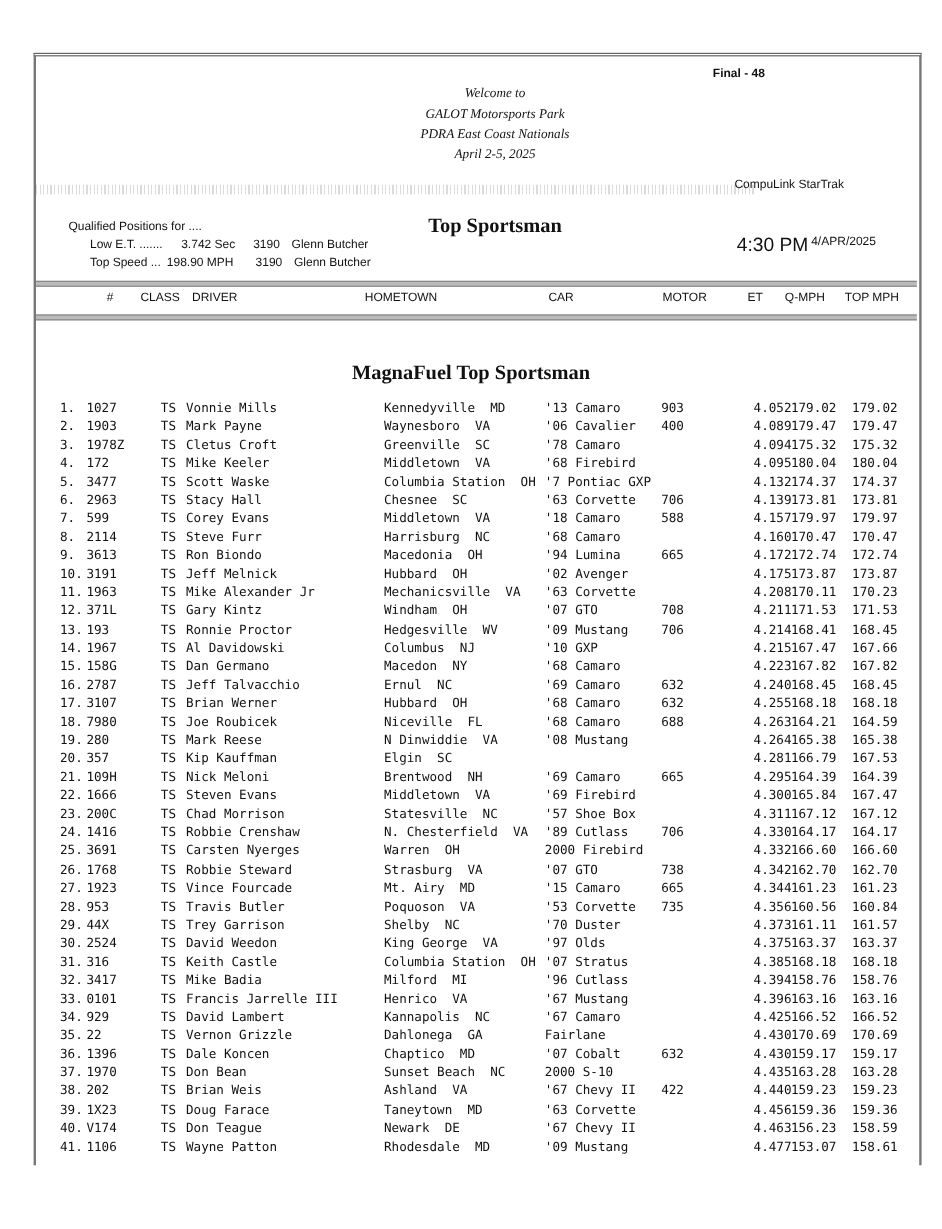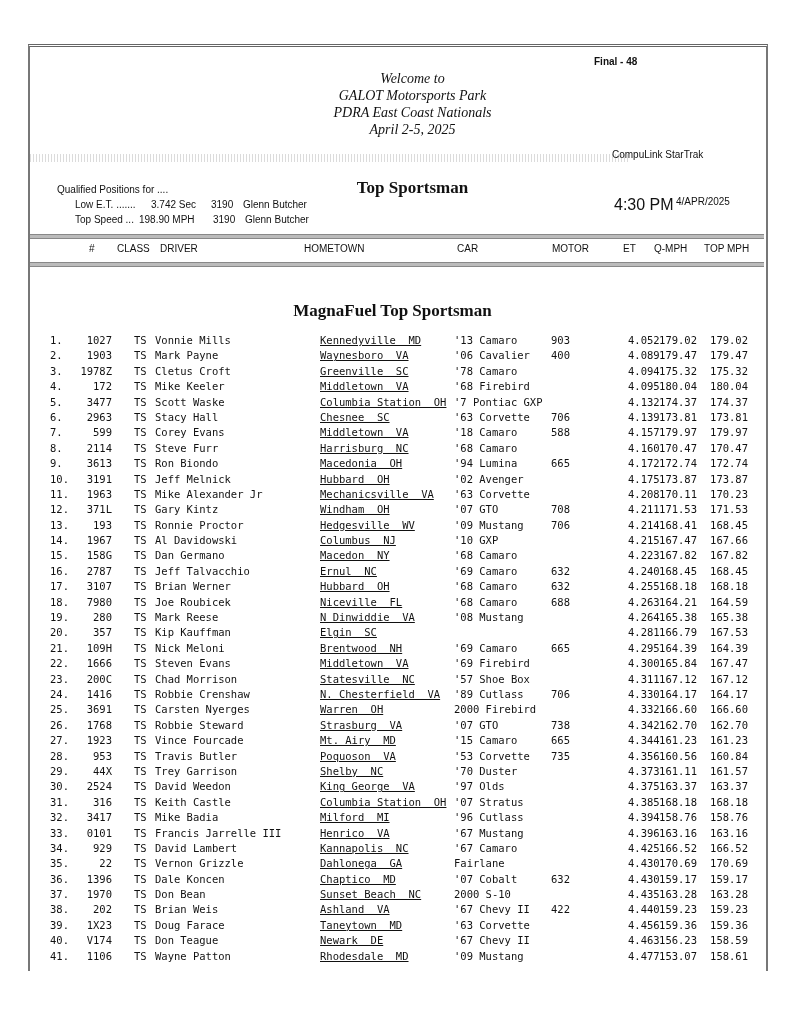--- a/index.html
+++ b/index.html
@@ -3,41 +3,41 @@
 <meta charset="utf-8">
 <style>
   html, body { margin:0; padding:0; background:#fff; }
   body { width:785px; height:1024px; position:relative; overflow:hidden; color:#111; }
   .frame { position:absolute; left:28px; top:44px; width:736px; height:924px;
     border-left:2px solid #777; border-right:2px solid #777; border-top:3px double #666; }
   .serif { font-family:"Liberation Serif", serif; }
   .sans { font-family:"Liberation Sans", sans-serif; }
   .mono { font-family:"DejaVu Sans Mono", monospace; }
   .final { position:absolute; left:594px; top:56px; font-size:10px; font-weight:bold; }
-  .welcome { position:absolute; left:0; width:785px; top:70px; text-align:center; font-style:italic; font-size:14px; line-height:17px; padding-left:40px; box-sizing:border-box; }
+  .welcome { position:absolute; left:0; width:785px; top:70px; text-align:center; font-style:italic; font-size:11px; line-height:17px; padding-left:40px; box-sizing:border-box; }
   .dither { position:absolute; left:30px; top:154px; width:600px; height:8px;
     background:repeating-linear-gradient(90deg,#ccc 0 1px,#fff 1px 3px); opacity:.7; }
   .compulink { position:absolute; left:612px; top:149px; font-size:10px; }
   .qual { position:absolute; left:57px; top:182px; font-size:10px; line-height:15px; }
   .qual .ind { padding-left:18px; }
   .qual span { display:inline-block; }
   .section-title { position:absolute; left:0; width:785px; top:178px; text-align:center; font-size:17px; font-weight:bold;margin-left:20px; }
   .time { position:absolute; left:614px; top:196px; font-size:16px; }
   .date { position:absolute; left:676px; top:196px; font-size:10px; }
   .hrule { position:absolute; left:30px; width:734px; height:3px; border-top:1px solid #888; border-bottom:1px solid #888; background:#bbb; }
   .colhdr { position:absolute; top:243px; font-size:10px; }
   .group-title { position:absolute; left:0; width:785px; top:301px; text-align:center; font-size:17px; font-weight:bold; }
   .rows { position:absolute; left:0; top:334px; width:785px; }
   .row { position:relative; height:15.4px; font-size:10.5px; }
   .row span { position:absolute; top:0; white-space:pre; }
   .c-pos { left:50px; }
-  .c-num { left:72px; width:40px; text-align:right; }
+  .c-num { left:72px; width:40px; text-align:left; }
   .c-cls { left:134px; }
   .c-drv { left:155px; }
-  .c-home { left:320px;text-decoration:underline; }
+  .c-home { left:320px; }
   .c-car { left:454px; }
   .c-mot { left:551px; }
   .c-et { left:628px; width:50px; }
   .c-q { left:652px; width:45px; text-align:right; }
   .c-top { left:705px; width:43px; text-align:right; }
 </style>
 </head>
 <body>
 
 <div class="frame"></div>

